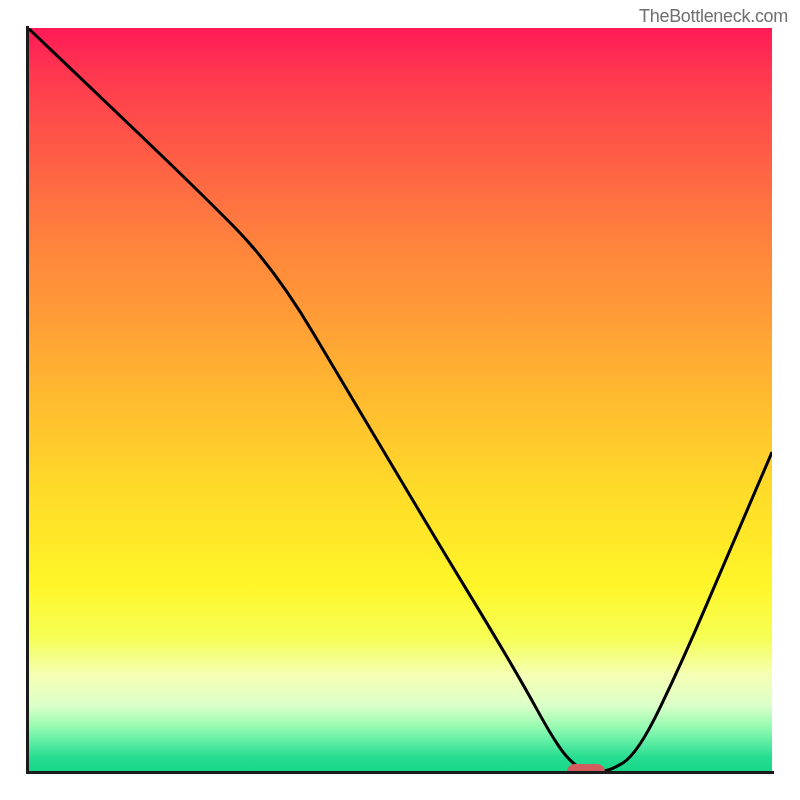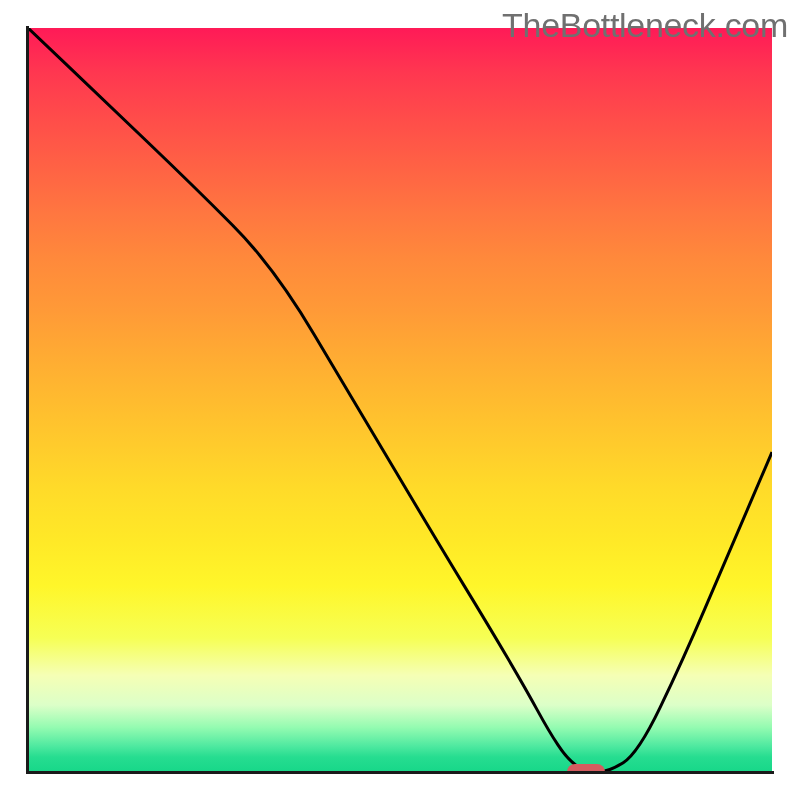--- a/index.html
+++ b/index.html
@@ -14,21 +14,21 @@
   .container {
     position: relative;
     width: 800px;
     height: 800px;
   }
   .watermark {
     position: absolute;
     top: 6px;
     right: 12px;
     color: #707070;
-    font-size: 34px;
+    font-size: 18px;
     font-weight: 500;
     letter-spacing: -0.3px;
     z-index: 20;
   }
   .plot-area {
     position: absolute;
     left: 28px;
     top: 28px;
     width: 744px;
     height: 744px;

